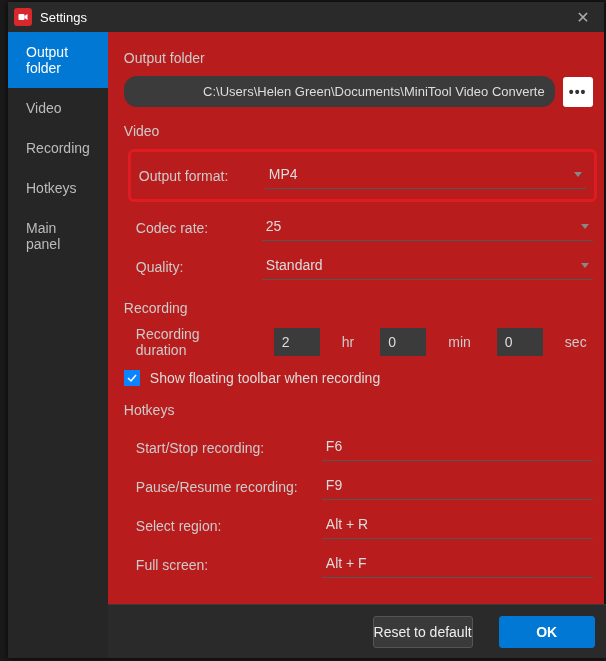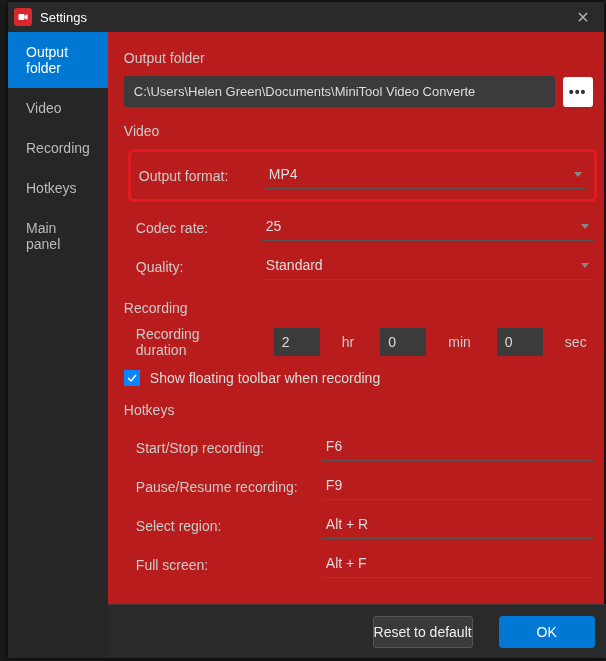--- a/index.html
+++ b/index.html
@@ -86,25 +86,26 @@
   .path-row {
     display:flex;
     align-items:center;
     gap:8px;
     margin-bottom: 16px;
   }
   .path-input {
     flex:1;
     background:#3b3b3b;
     border:none;
-    border-radius:3px;
+    border-radius:13px;
     padding:8px 10px;
     color:#ddd;
     font-size:13px;
     outline:none;
+    text-align:right;
   }
   .browse-btn {
     width:30px; height:30px;
     background:#fff;
     border-radius:3px;
     display:flex; align-items:center; justify-content:center;
     cursor:pointer;
     color:#333;
     font-weight:bold;
     letter-spacing:1px;
@@ -210,21 +211,21 @@
     font-size:14px;
     cursor:pointer;
     border:1px solid #555;
     background:#3a3a3a;
     color:#eee;
   }
   .btn.primary {
     background:#0078d4;
     border-color:#0078d4;
     color:#fff;
-    font-weight:400;
+    font-weight:700;
   }
 </style>
 </head>
 <body>
 
 <div class="window">
   <div class="titlebar">
     <div class="app-icon">
       <svg viewBox="0 0 24 24">
           <rect x="3" y="6" width="12" height="12" rx="2" fill="#fff"></rect>

